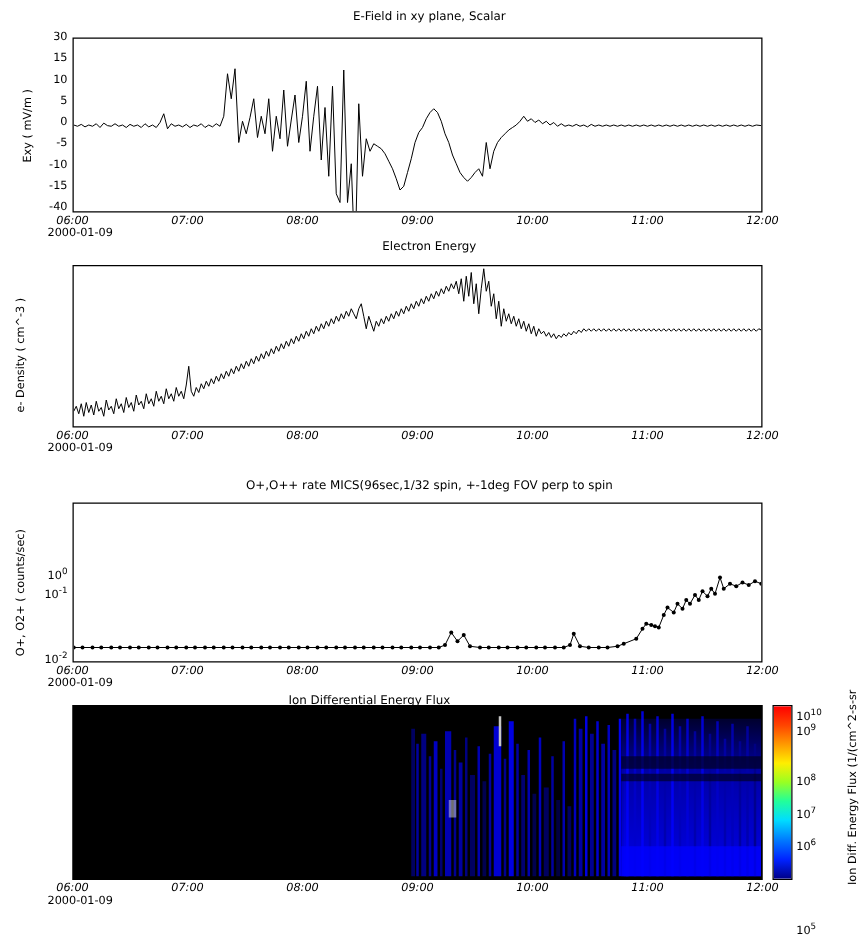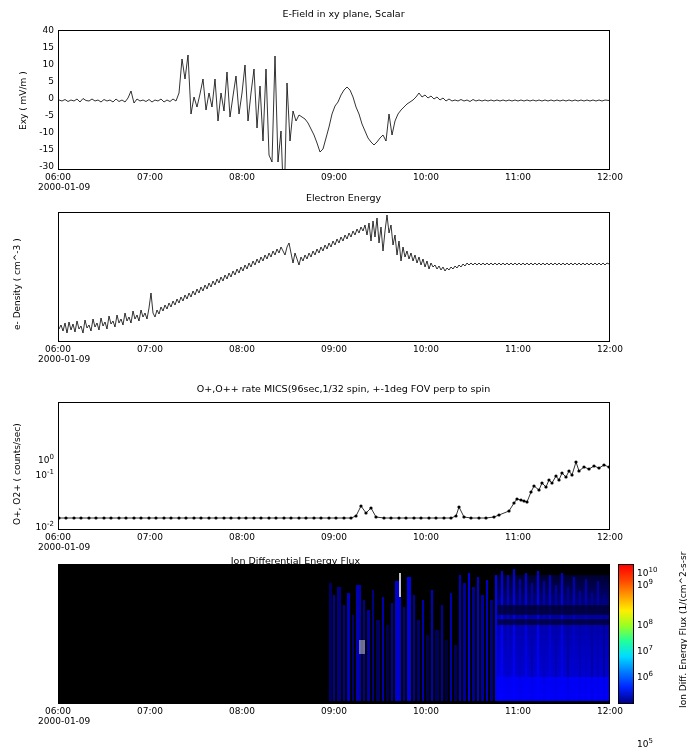--- a/index.html
+++ b/index.html
@@ -51,20 +51,21 @@
     position: absolute;
     font-size: 9px;
     text-align: right;
     white-space: nowrap;
   }
   .xtick {
     position: absolute;
     font-size: 9px;
     text-align: center;
     white-space: nowrap;
+    font-style: italic;
   }
   .datelabel {
     position: absolute;
     font-size: 9px;
     white-space: nowrap;
   }
   svg {
     display: block;
   }
   .cb-frame {
@@ -92,29 +93,29 @@
 </head>
 <body>
 
 <div id="page">
 
   <div class="panel" style="left:0;top:0;width:687px;height:190px;">
     <div class="plot-title" style="left:0;top:8px;">E-Field in xy plane, Scalar</div>
 
     <div class="ylabel" style="left:18px;top:130px;">Exy ( mV/m )</div>
 
-    <div class="ytick" style="left:26px;top:25px;width:28px;">40</div>
+    <div class="ytick" style="left:26px;top:25px;width:28px;">30</div>
     <div class="ytick" style="left:26px;top:42px;width:28px;">15</div>
     <div class="ytick" style="left:26px;top:59px;width:28px;">10</div>
     <div class="ytick" style="left:26px;top:76px;width:28px;">5</div>
     <div class="ytick" style="left:26px;top:93px;width:28px;">0</div>
     <div class="ytick" style="left:26px;top:110px;width:28px;">-5</div>
     <div class="ytick" style="left:26px;top:127px;width:28px;">-10</div>
     <div class="ytick" style="left:26px;top:144px;width:28px;">-15</div>
-    <div class="ytick" style="left:26px;top:161px;width:28px;">-30</div>
+    <div class="ytick" style="left:26px;top:161px;width:28px;">-40</div>
 
     <div class="frame" style="left:58px;top:30px;width:552px;height:140px;">
       <svg width="550" height="138" viewBox="0 0 550 138" preserveAspectRatio="none">
         <polyline fill="none" stroke="#000000" stroke-width="0.8" points="0,69 3,70 6,68.5 9,70.5 12,69 15,70 18,68 21,71 24,67.5 27,69.5 30,70 33,68 36,70 39,69 42,71 45,68.5 48,70 51,69 54,71 57,68 60,70.5 63,69 66,71 69,67 72,60 75,72 78,68 81,70 84,69 87,70.5 90,68.5 93,71 96,69 99,70 102,68 105,71 108,69 111,70.5 114,68 117,70 120,62 123,28 126,48 129,24 132,83 135,66 138,76 141,63 144,48 147,79 150,62 153,76 156,48 159,90 162,62 165,80 168,41 171,86 174,65 177,45 180,83 183,62 186,34 189,90 192,62 195,38 198,97 201,55 204,110 207,38 210,124 213,131 216,25 219,131 222,100 225,180 228,52 231,110 234,80 237,90 240,84 243,86 246,88 249,92 252,98 255,104 258,112 261,121 264,118 267,107 270,96 273,83 276,75 279,71 282,64 285,59 288,56 291,59 294,66 297,76 300,83 303,93 306,100 309,107 312,111 315,114 318,111 321,107 324,104 327,110 330,83 333,104 336,90 339,83 342,79 345,76 348,73 351,71 354,69 357,66 360,62 363,66 366,64 369,67 372,65 375,68 378,66 381,69 384,67 387,70 390,68 393,70 396,69 399,70 402,68.5 405,70 408,69 411,70.5 414,68.5 417,70 420,69 423,70 426,69 429,70 432,69 435,70 438,69 441,70 444,69 447,70 450,69 453,70 456,69 459,70 462,69 465,70 468,69 471,70 474,69 477,70 480,69 483,70 486,69 489,70 492,69 495,70 498,69 501,70 504,69 507,70 510,69 513,70 516,69 519,70 522,69 525,70 528,69 531,70 534,69 537,70 540,69 543,70 546,69 550,69.5"></polyline>
       </svg>
     </div>
 
     <div class="xtick" style="left:38px;top:172px;width:40px;">06:00</div>
     <div class="xtick" style="left:130px;top:172px;width:40px;">07:00</div>
     <div class="xtick" style="left:222px;top:172px;width:40px;">08:00</div>

